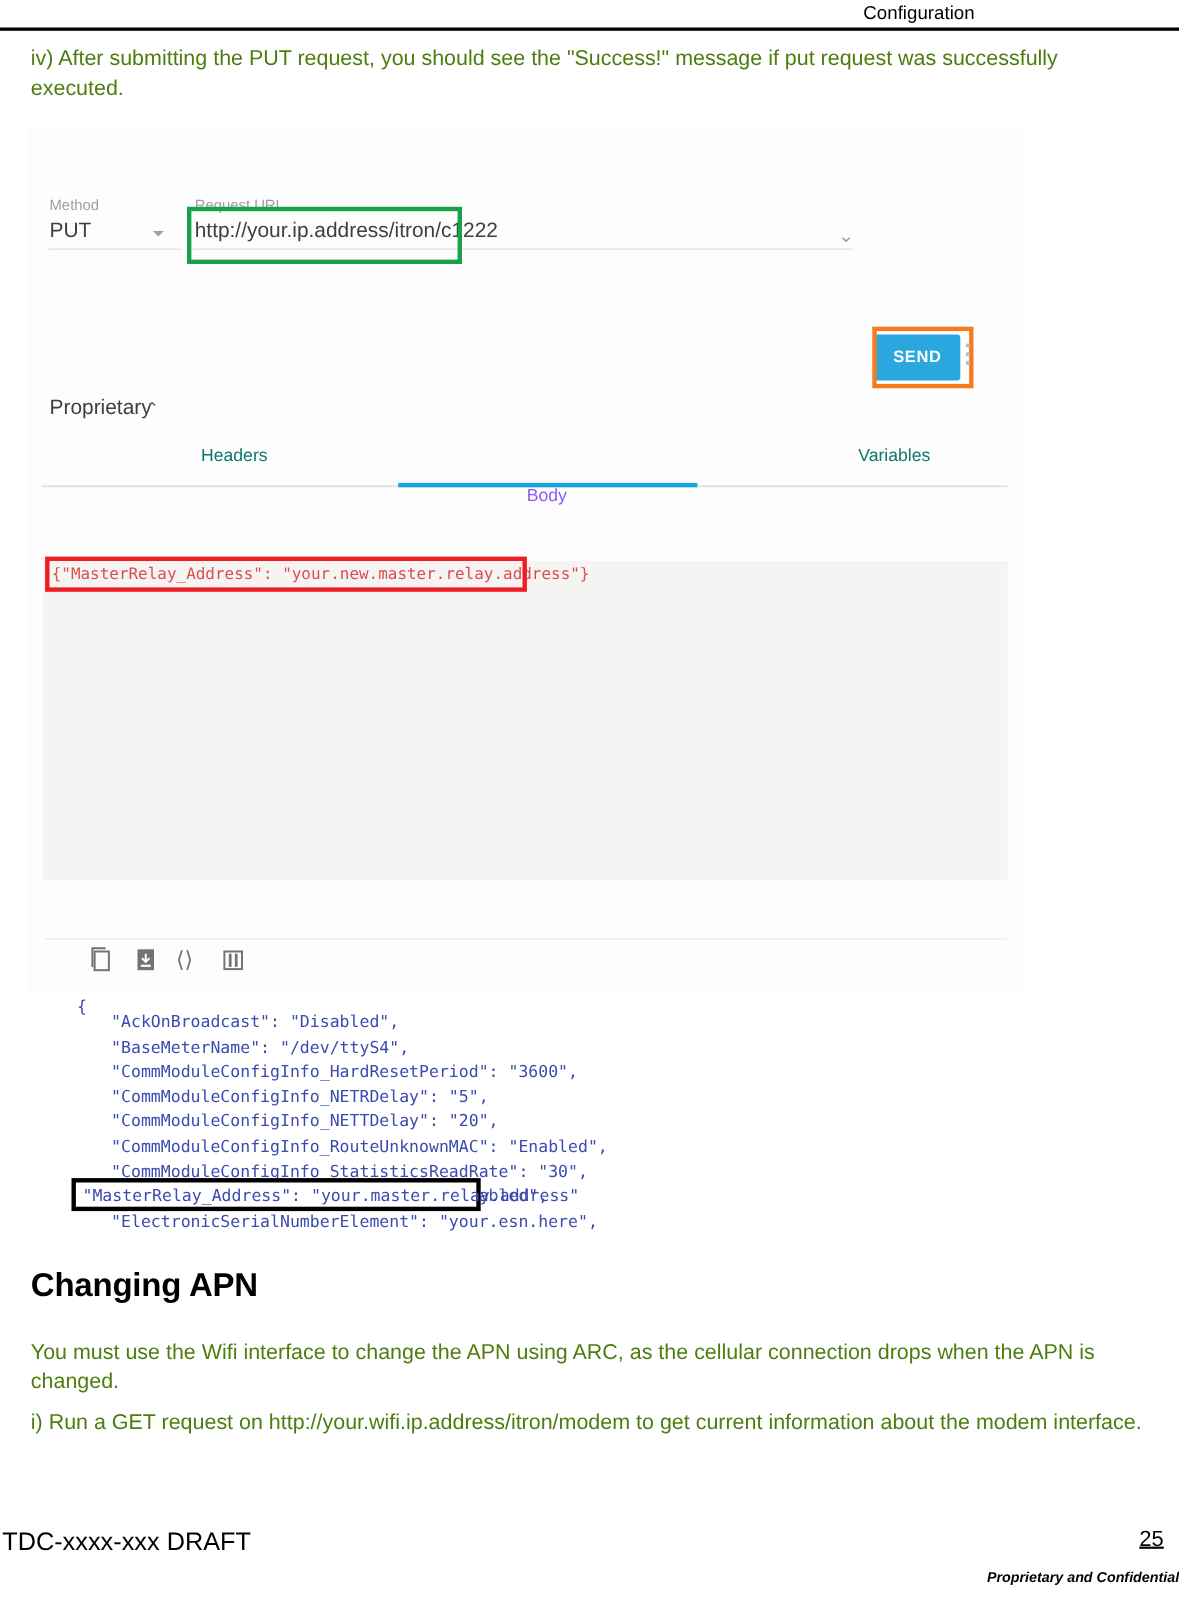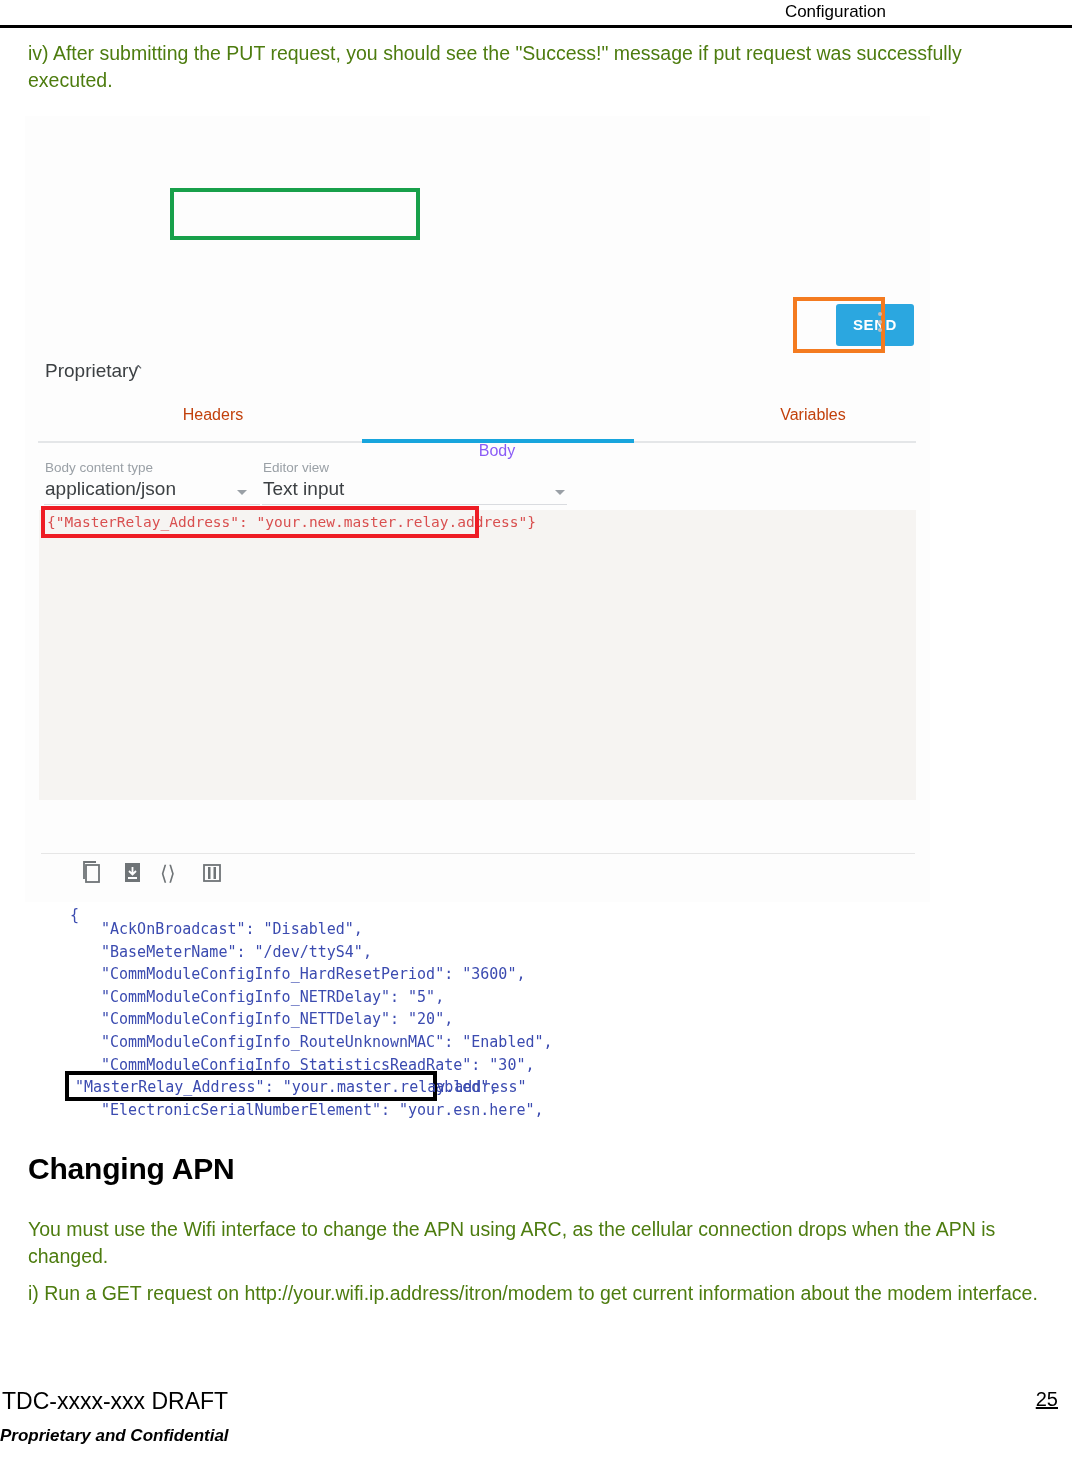--- a/index.html
+++ b/index.html
@@ -31,22 +31,22 @@
   .para-intro{left:28px;top:40px;width:1016px;}
   .h2{
     position:absolute;left:28px;top:1152px;
     font-size:30px;font-weight:bold;color:#000;letter-spacing:-.2px;
   }
   .para-a{left:28px;top:1216px;width:1012px;}
   .para-b{left:28px;top:1280px;width:1012px;}
   .footer-left{position:absolute;left:2px;top:1388px;font-size:23px;}
   .footer-page{position:absolute;right:14px;top:1388px;font-size:20px;text-decoration:underline;}
   .footer-center{
-    position:absolute;left:0;top:1426px;width:1072px;text-align:left;
-    font-size:17px;font-style:italic;font-weight:bold;
+    position:absolute;left:0;top:1426px;width:1072px;text-align:right;
+    font-size:13px;font-style:italic;font-weight:bold;
   }
 
   
   .shot{
     position:absolute;left:25px;top:116px;width:905px;height:1004px;
     background:#fdfdfd;
     overflow:hidden;
   }
   .appbar{
     position:absolute;left:0;top:0;width:905px;height:52px;
@@ -96,39 +96,39 @@
     position:absolute;border:4px solid #f47b20;box-sizing:border-box;
   }
   .box-red{
     position:absolute;border:4px solid #ee1c24;box-sizing:border-box;
   }
   .box-black{
     position:absolute;border:4px solid #000;box-sizing:border-box;background:#fff;
   }
 
   .send-btn{
-    position:absolute;left:811px;top:188px;width:78px;height:42px;
+    position:absolute;left:770px;top:188px;width:78px;height:42px;
     background:#2ba7e0;border-radius:3px;
     color:#fff;font-size:15px;font-weight:bold;letter-spacing:.6px;
     text-align:center;line-height:42px;
   }
   .send-kebab{right:47px;top:196px;color:#b9bec3;}
 
   .params{
     position:absolute;left:20px;top:244px;
     font-size:19px;color:#3c4043;
   }
   .params-chev{position:absolute;left:107px;top:246px;font-size:15px;color:#5f6368;}
 
   .tabs{
     position:absolute;left:13px;top:290px;width:878px;height:42px;
   }
   .tab{
     position:absolute;top:0;width:270px;text-align:center;
-    font-size:16px;color:#c2410c;
+    font-size:16px;color:#0f766e;
   }
   .tab.active{color:#8b5cf6;margin-top:36px;}
   .tabline{
     position:absolute;left:13px;top:325px;width:878px;height:1.5px;background:#e4e6e8;
   }
   .tabline-active{
     position:absolute;left:337px;top:323px;width:272px;height:3.5px;background:#18a5dd;
   }
 
   .bodytype-row{position:absolute;left:0;top:338px;width:905px;height:52px;}
@@ -170,20 +170,31 @@
 <div class="doc-header">
   <div class="doc-header-text">Configuration</div>
   <div class="doc-header-rule"></div>
 </div>
 
 <div class="para para-intro">iv) After submitting the PUT request, you should see the "Success!" message if put request was successfully executed.</div>
 
 <div class="shot">
 
 
+  <div class="row-method">
+    <div class="lbl" style="left:20px;top:11px;">Method</div>
+    <div class="val" style="left:20px;top:31px;">PUT</div>
+    <div class="caret" style="left:114px;top:42px;"></div>
+    <div class="underline" style="left:19px;top:58px;width:122px;"></div>
+
+    <div class="lbl" style="left:152px;top:11px;">Request URL</div>
+    <div class="val" style="left:152px;top:31px;">http://your.ip.address/itron/c1222</div>
+    <div class="underline" style="left:150px;top:58px;width:600px;"></div>
+    <div class="chev" style="left:737px;top:36px;">⌄</div>
+  </div>
 
   <div class="box-green" style="left:145px;top:72px;width:250px;height:52px;"></div>
   <div class="send-btn">SEND</div>
   <div class="box-orange" style="left:768px;top:181px;width:92px;height:56px;"></div>
   <div class="kebab send-kebab">
       <b></b>
       <b></b>
       <b></b>
     </div>
 
@@ -191,31 +202,20 @@
   <div class="params-chev">⌃</div>
 
   <div class="tabs">
     <div class="tab" style="left:40px;">Headers</div>
     <div class="tab active" style="left:324px;">Body</div>
     <div class="tab" style="left:640px;">Variables</div>
   </div>
   <div class="tabline"></div>
   <div class="tabline-active"></div>
 
-  <div class="bodytype-row">
-    <div class="lbl" style="left:20px;top:6px;">Body content type</div>
-    <div class="val" style="left:20px;top:24px;">application/json</div>
-    <div class="caret" style="left:212px;top:36px;"></div>
-    <div class="underline" style="left:19px;top:50px;width:216px;"></div>
-
-    <div class="lbl" style="left:238px;top:6px;">Editor view</div>
-    <div class="val" style="left:238px;top:24px;">Text input</div>
-    <div class="caret" style="left:530px;top:36px;"></div>
-    <div class="underline" style="left:237px;top:50px;width:305px;"></div>
-  </div>
 
   <div class="body-editor"></div>
   <div class="body-json">{"MasterRelay_Address": "your.new.master.relay.address"}</div>
   <div class="box-red" style="left:16px;top:390px;width:438px;height:32px;"></div>
 
   <div class="status-row">
     
     
     
   </div>

